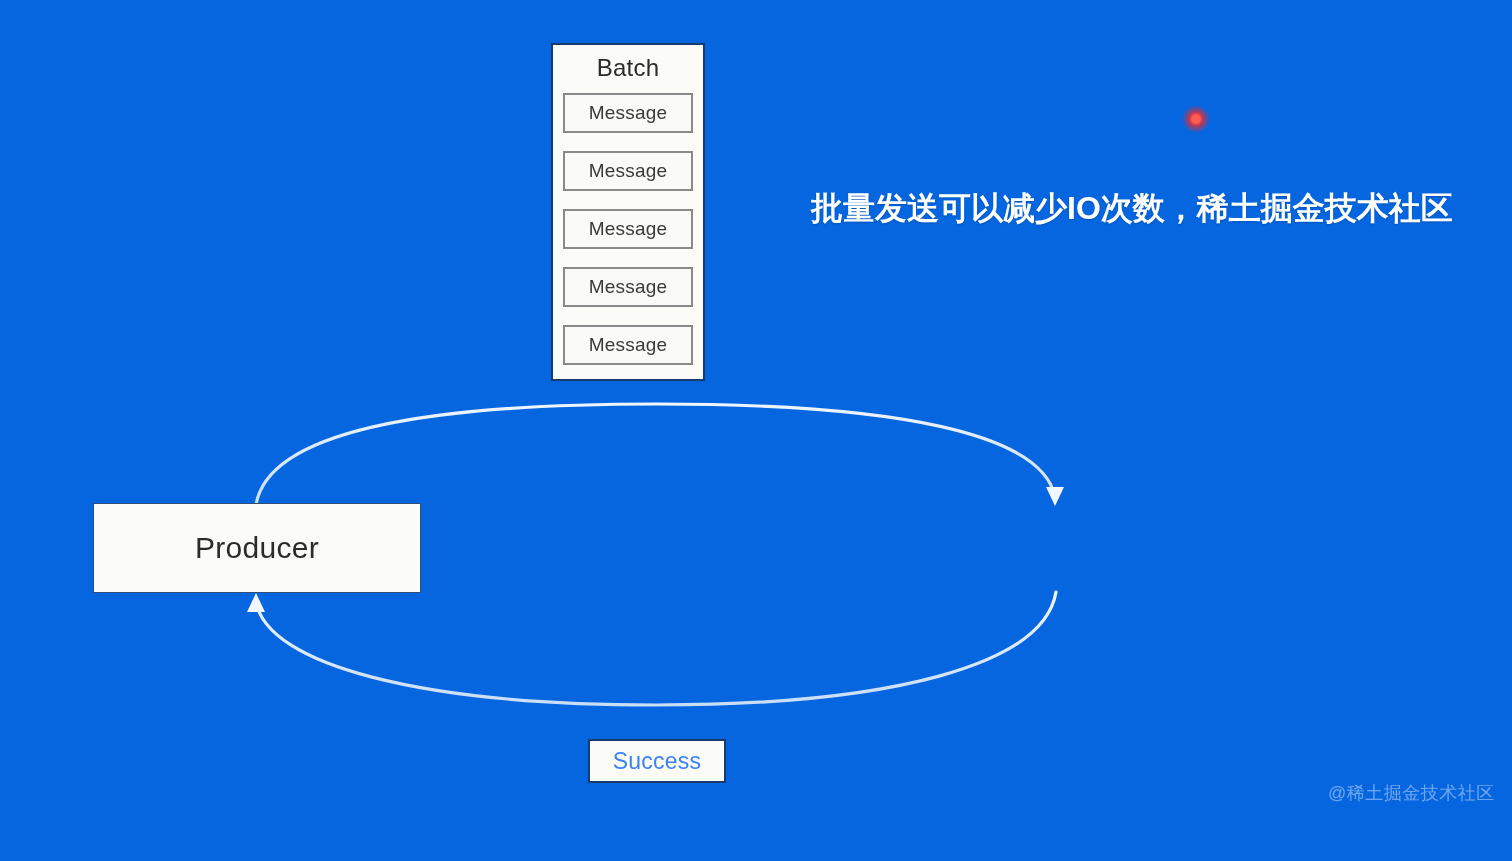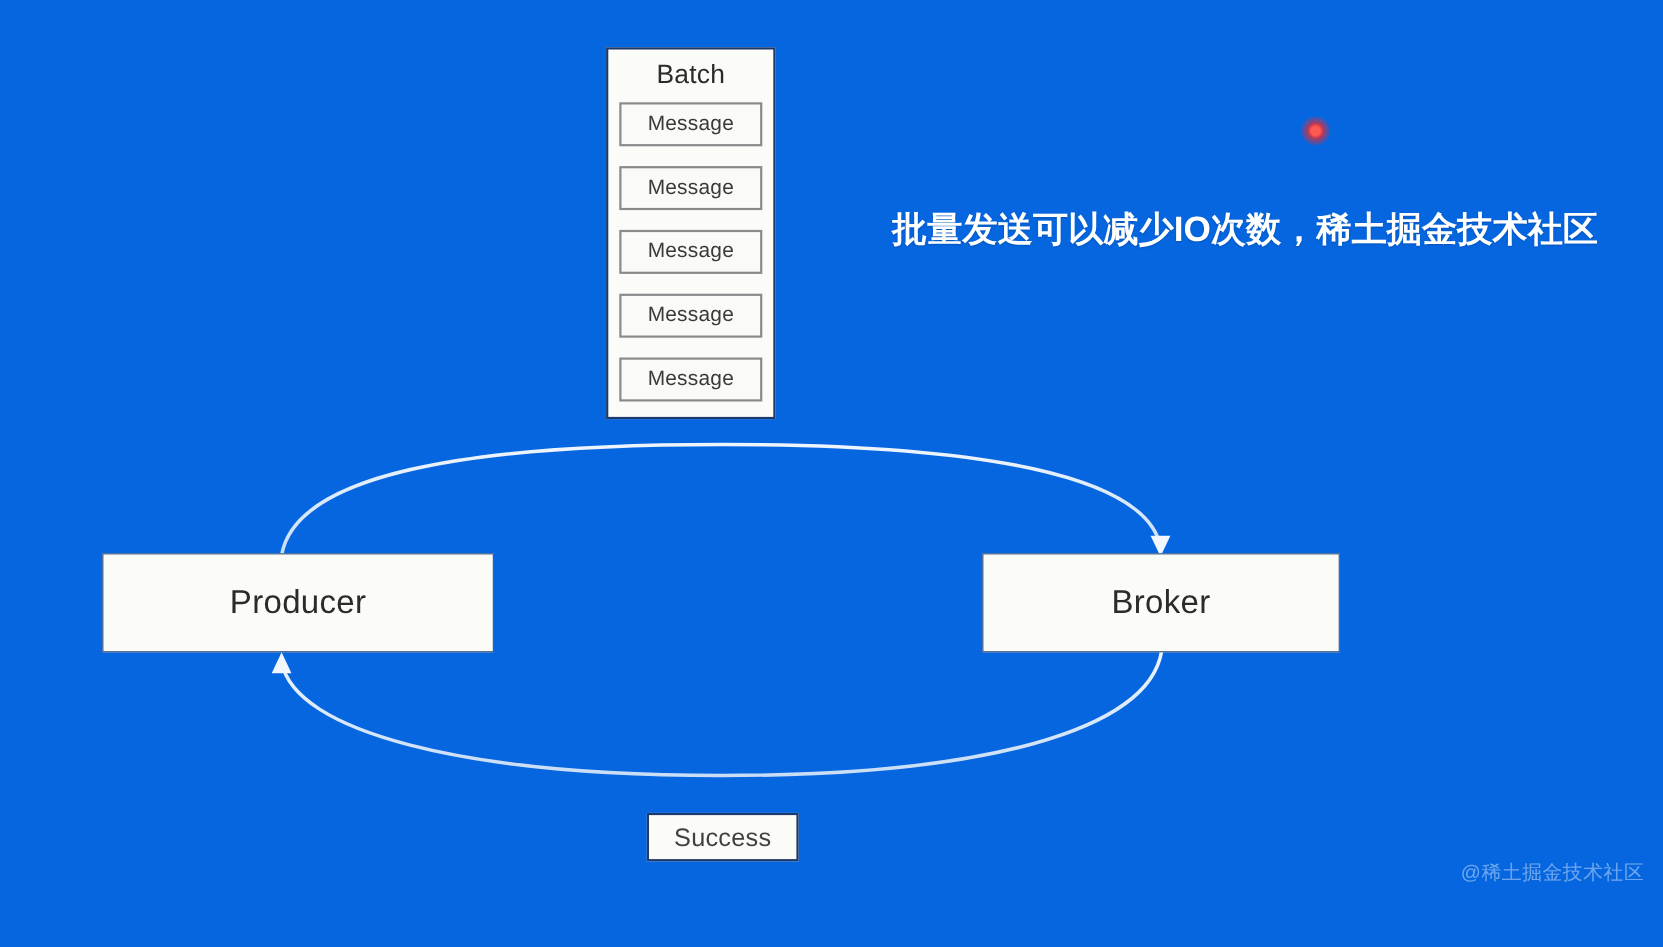--- a/index.html
+++ b/index.html
@@ -79,21 +79,21 @@
     background: #fbfbf8;
     border: 1.5px solid #2f4f7a;
     display: flex;
     align-items: center;
     justify-content: center;
   }
 
   #producer-box {
     left: 93px;
     top: 503px;
-    width: 356px;
+    width: 328px;
     height: 90px;
   }
 
   #broker-box {
     left: 893px;
     top: 503px;
     width: 325px;
     height: 90px;
   }
 
@@ -112,21 +112,21 @@
     height: 44px;
     background: #fbfbf8;
     border: 2px solid #1b3a6b;
     display: flex;
     align-items: center;
     justify-content: center;
   }
 
   #success-label {
     font-size: 23px;
-    color: #404040;
+    color: #3b82f6;
     letter-spacing: 0.2px;
   }
 
   
   #caption {
     position: absolute;
     left: 811px;
     top: 186px;
     width: 640px;
     font-size: 32px;
@@ -216,23 +216,20 @@
     </div>
     <div class="message-box">
       <span class="message-label">Message</span>
     </div>
   </div>
 
   <div class="node-box" id="producer-box">
     <span class="node-label">Producer</span>
   </div>
 
-  <div class="node-box" id="broker-box">
-    <span class="node-label">Broker</span>
-  </div>
 
   <div id="success-box">
     <span id="success-label">Success</span>
   </div>
 
   <div id="caption">批量发送可以减少IO次数，稀土掘金技术社区</div>
 
   <div id="record-dot">
     <div id="record-dot-core"></div>
   </div>

